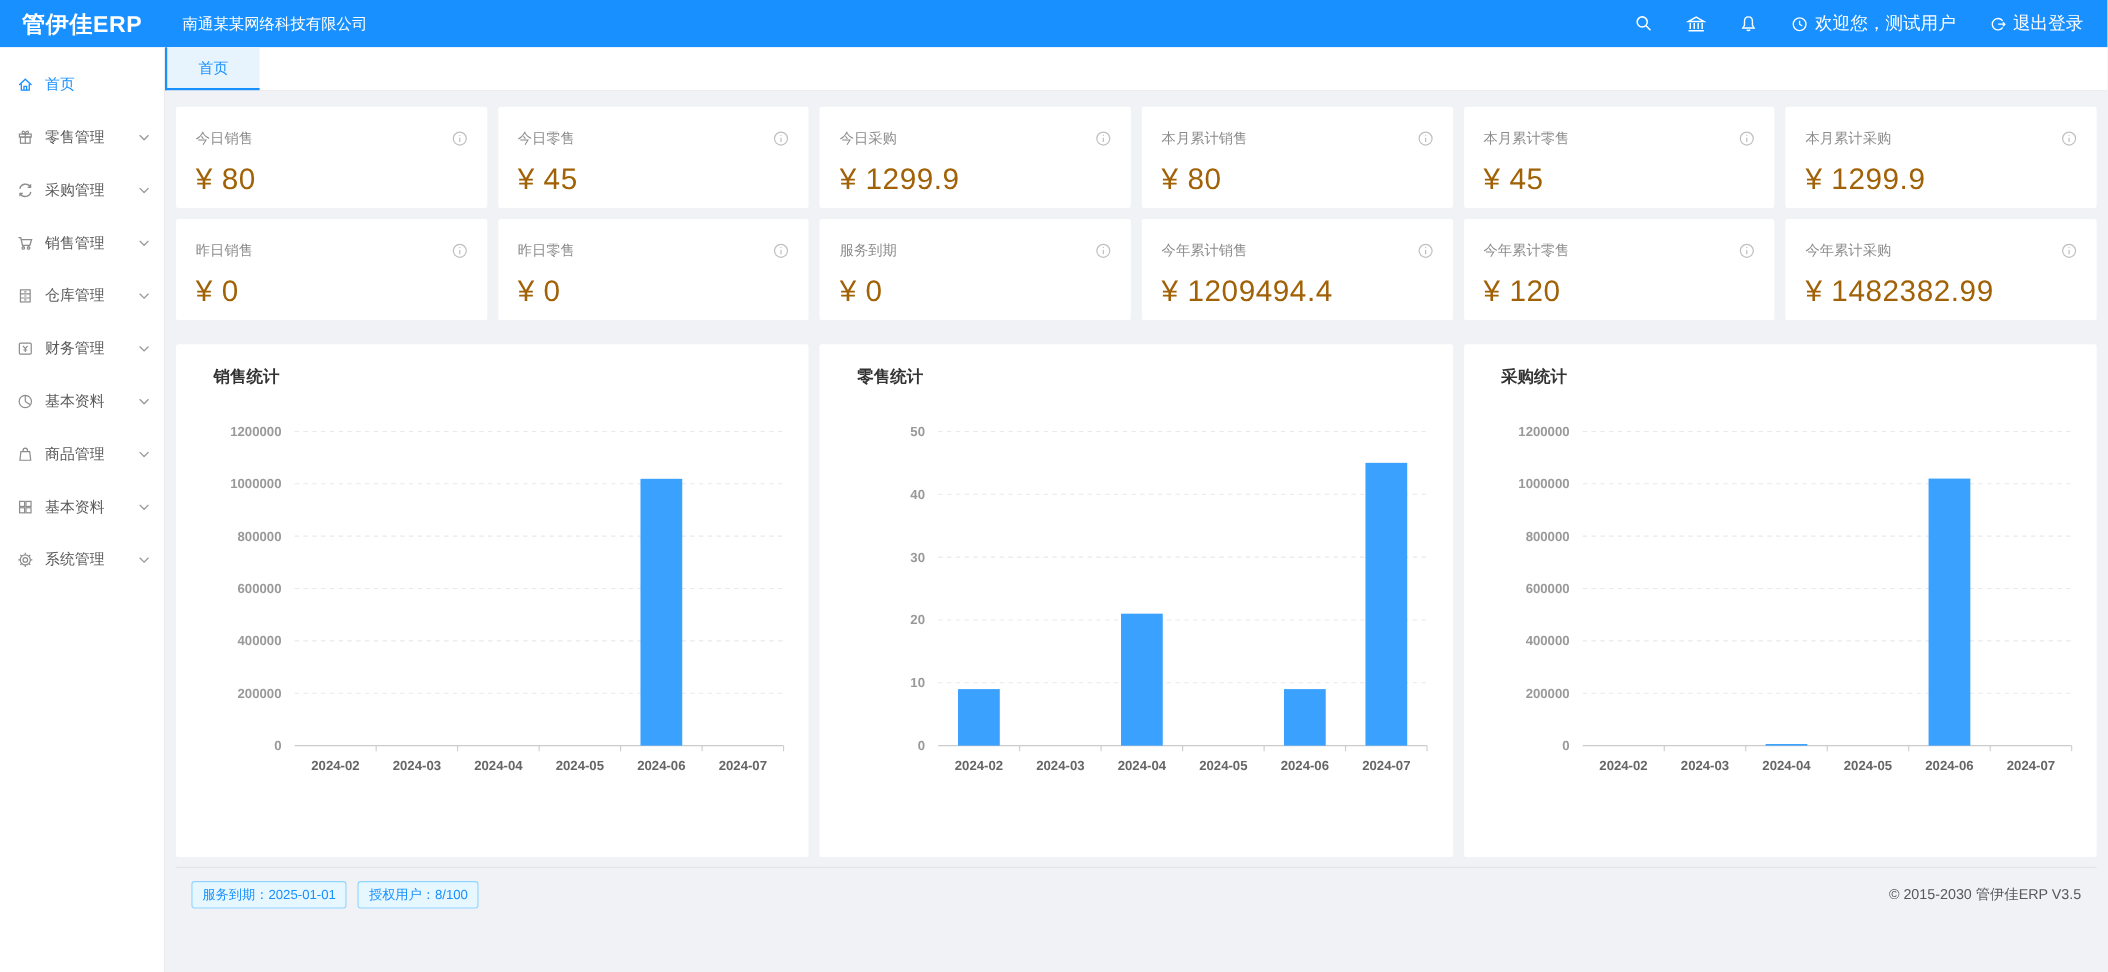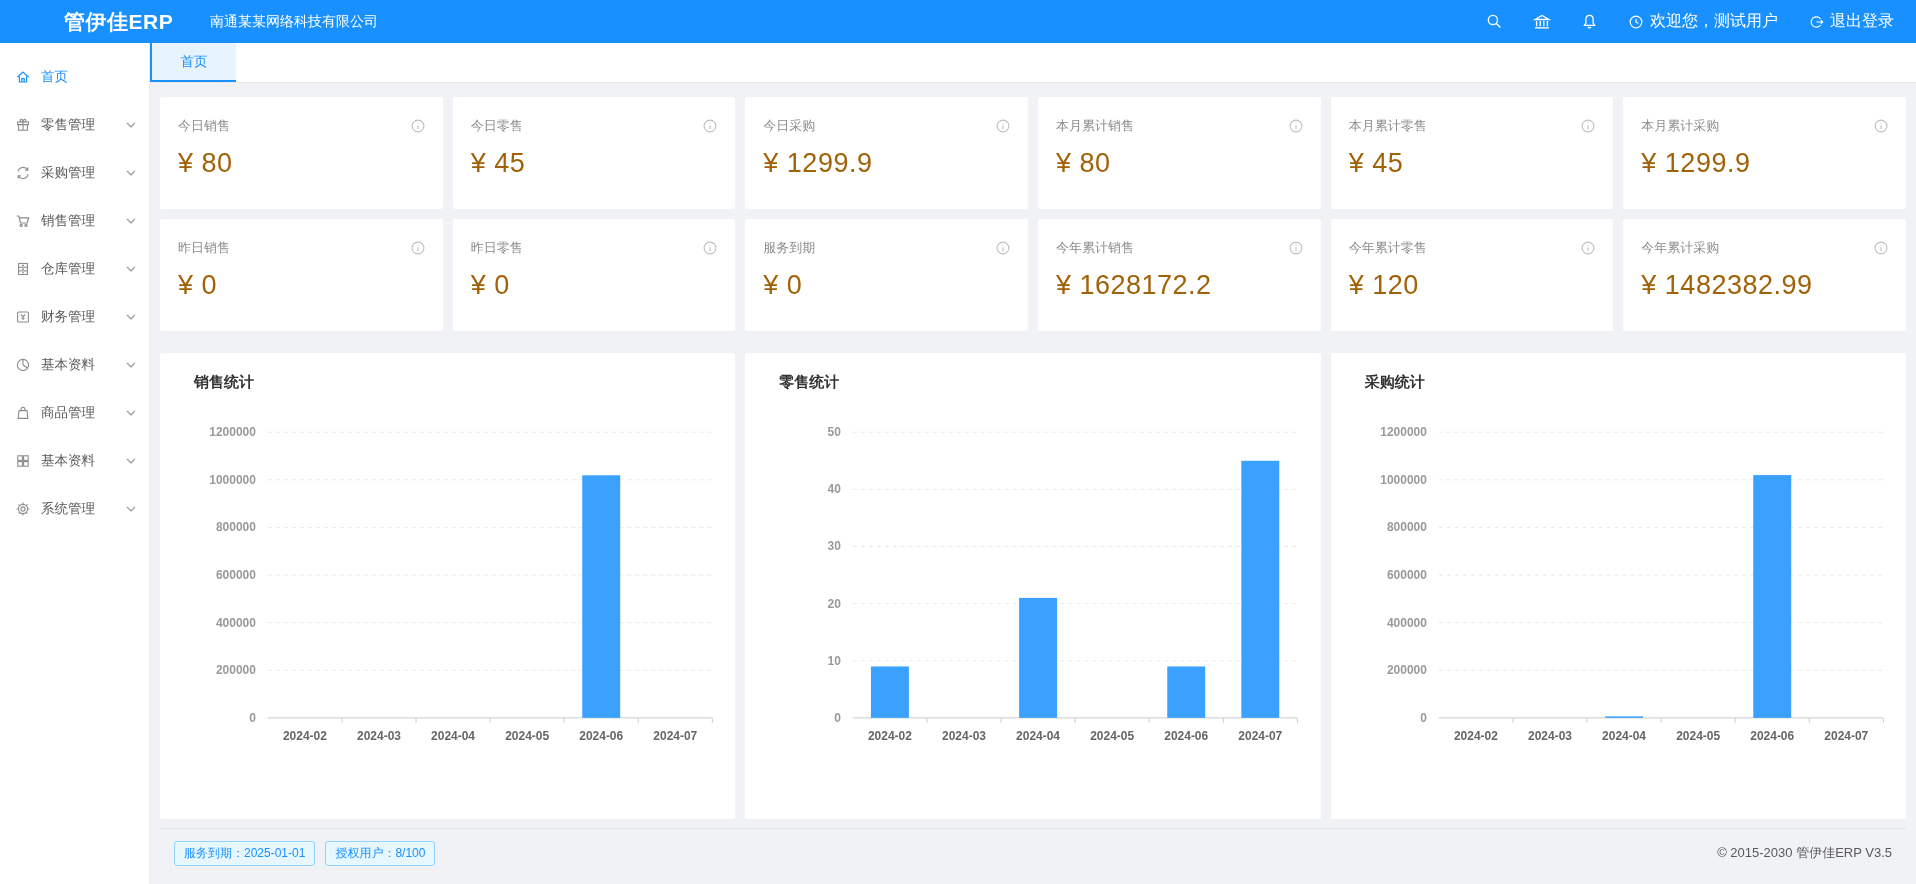--- a/index.html
+++ b/index.html
@@ -1,20 +1,20 @@
 <!DOCTYPE html>
 <html><head>
 <meta charset="utf-8">
 <style>
   * { box-sizing: border-box; }
   html,body { margin:0; padding:0; width:1916px; height:884px; overflow:hidden;
     font-family:"Liberation Sans","DejaVu Sans",sans-serif; background:#f0f2f5; color:#333; }
 
   
-  .topbar { height:43px; background:#1890ff; display:flex; align-items:center; color:#fff;padding-left:44px; }
+  .topbar { height:43px; background:#1890ff; display:flex; align-items:center; color:#fff; }
   .logo { width:150px; padding-left:20px; font-size:21px; font-weight:bold; letter-spacing:.5px; white-space:nowrap; }
   .company { font-size:14px; margin-left:16px; }
   .topbar-right { margin-left:auto; display:flex; align-items:center; padding-right:22px; font-size:16px; }
   .tb-icon-btn { display:flex; align-items:center; margin-left:30px; cursor:pointer; }
   .tb-group { display:flex; align-items:center; gap:6px; margin-left:30px; cursor:pointer; white-space:nowrap; }
   .tb-icon-btn svg, .tb-group svg { display:block; }
 
   
   .layout { display:flex; height:841px; }
   .sidebar { width:150px; background:#fff; border-right:1px solid #ececec; padding-top:10px; flex:none; }
@@ -26,21 +26,21 @@
 
   .main { flex:1; min-width:0; display:flex; flex-direction:column; }
   .tabbar { background:#fff; height:40px; border-bottom:1px solid #e8e8e8; display:flex; align-items:stretch; flex:none; }
   .tab { width:86px; display:flex; align-items:center; justify-content:center; font-size:13.5px;
     color:#1890ff; background:#e8f4fd; border-bottom:2px solid #1890ff; border-left:2px solid #1890ff; cursor:pointer; }
 
   .content { flex:1; padding:14px 10px 0 10px; display:flex; flex-direction:column; overflow:hidden; }
 
   
   .cards-grid { display:grid; grid-template-columns:repeat(6,1fr); gap:10px; flex:none; }
-  .stat-card { background:#fff; height:112px; padding:20px 18px 0 18px; border-radius:2px; }
+  .stat-card { background:#fff; height:92px; padding:20px 18px 0 18px; border-radius:2px; }
   .stat-head { display:flex; justify-content:space-between; align-items:center; color:#8c8c8c; font-size:13px; }
   .stat-value { margin-top:13px; font-size:27px; color:#a16207; letter-spacing:.5px; }
   .info { cursor:pointer; display:flex; }
 
   
   .charts-row { display:grid; grid-template-columns:repeat(3,1fr); gap:10px; margin-top:22px; flex:none;font-weight:bold; }
   .chart-card { background:#fff; height:466px; border-radius:2px; padding:20px 8px 0 8px; }
   .chart-title { font-size:15px; color:#333; padding-left:26px; }
   svg.chart-svg { width:100%; height:420px; display:block; margin-top:4px; }
 
@@ -361,21 +361,21 @@
           <div class="stat-head">
               <span>今年累计销售</span>
             <span class="info">
                 <svg width="14" height="14" viewBox="0 0 14 14" fill="none" stroke="#bfbfbf" stroke-width="1.1">
                   <circle cx="7" cy="7" r="5.9"></circle>
                   <line x1="7" y1="6.3" x2="7" y2="10.2"></line>
                   <circle cx="7" cy="4" r="0.6" fill="#bfbfbf" stroke="none"></circle>
                 </svg>
               </span>
             </div>
-          <div class="stat-value">¥ 1628172.2</div>
+          <div class="stat-value">¥ 1209494.4</div>
         </div>
 
         <div class="stat-card">
           <div class="stat-head">
               <span>今年累计零售</span>
             <span class="info">
                 <svg width="14" height="14" viewBox="0 0 14 14" fill="none" stroke="#bfbfbf" stroke-width="1.1">
                   <circle cx="7" cy="7" r="5.9"></circle>
                   <line x1="7" y1="6.3" x2="7" y2="10.2"></line>
                   <circle cx="7" cy="4" r="0.6" fill="#bfbfbf" stroke="none"></circle>

